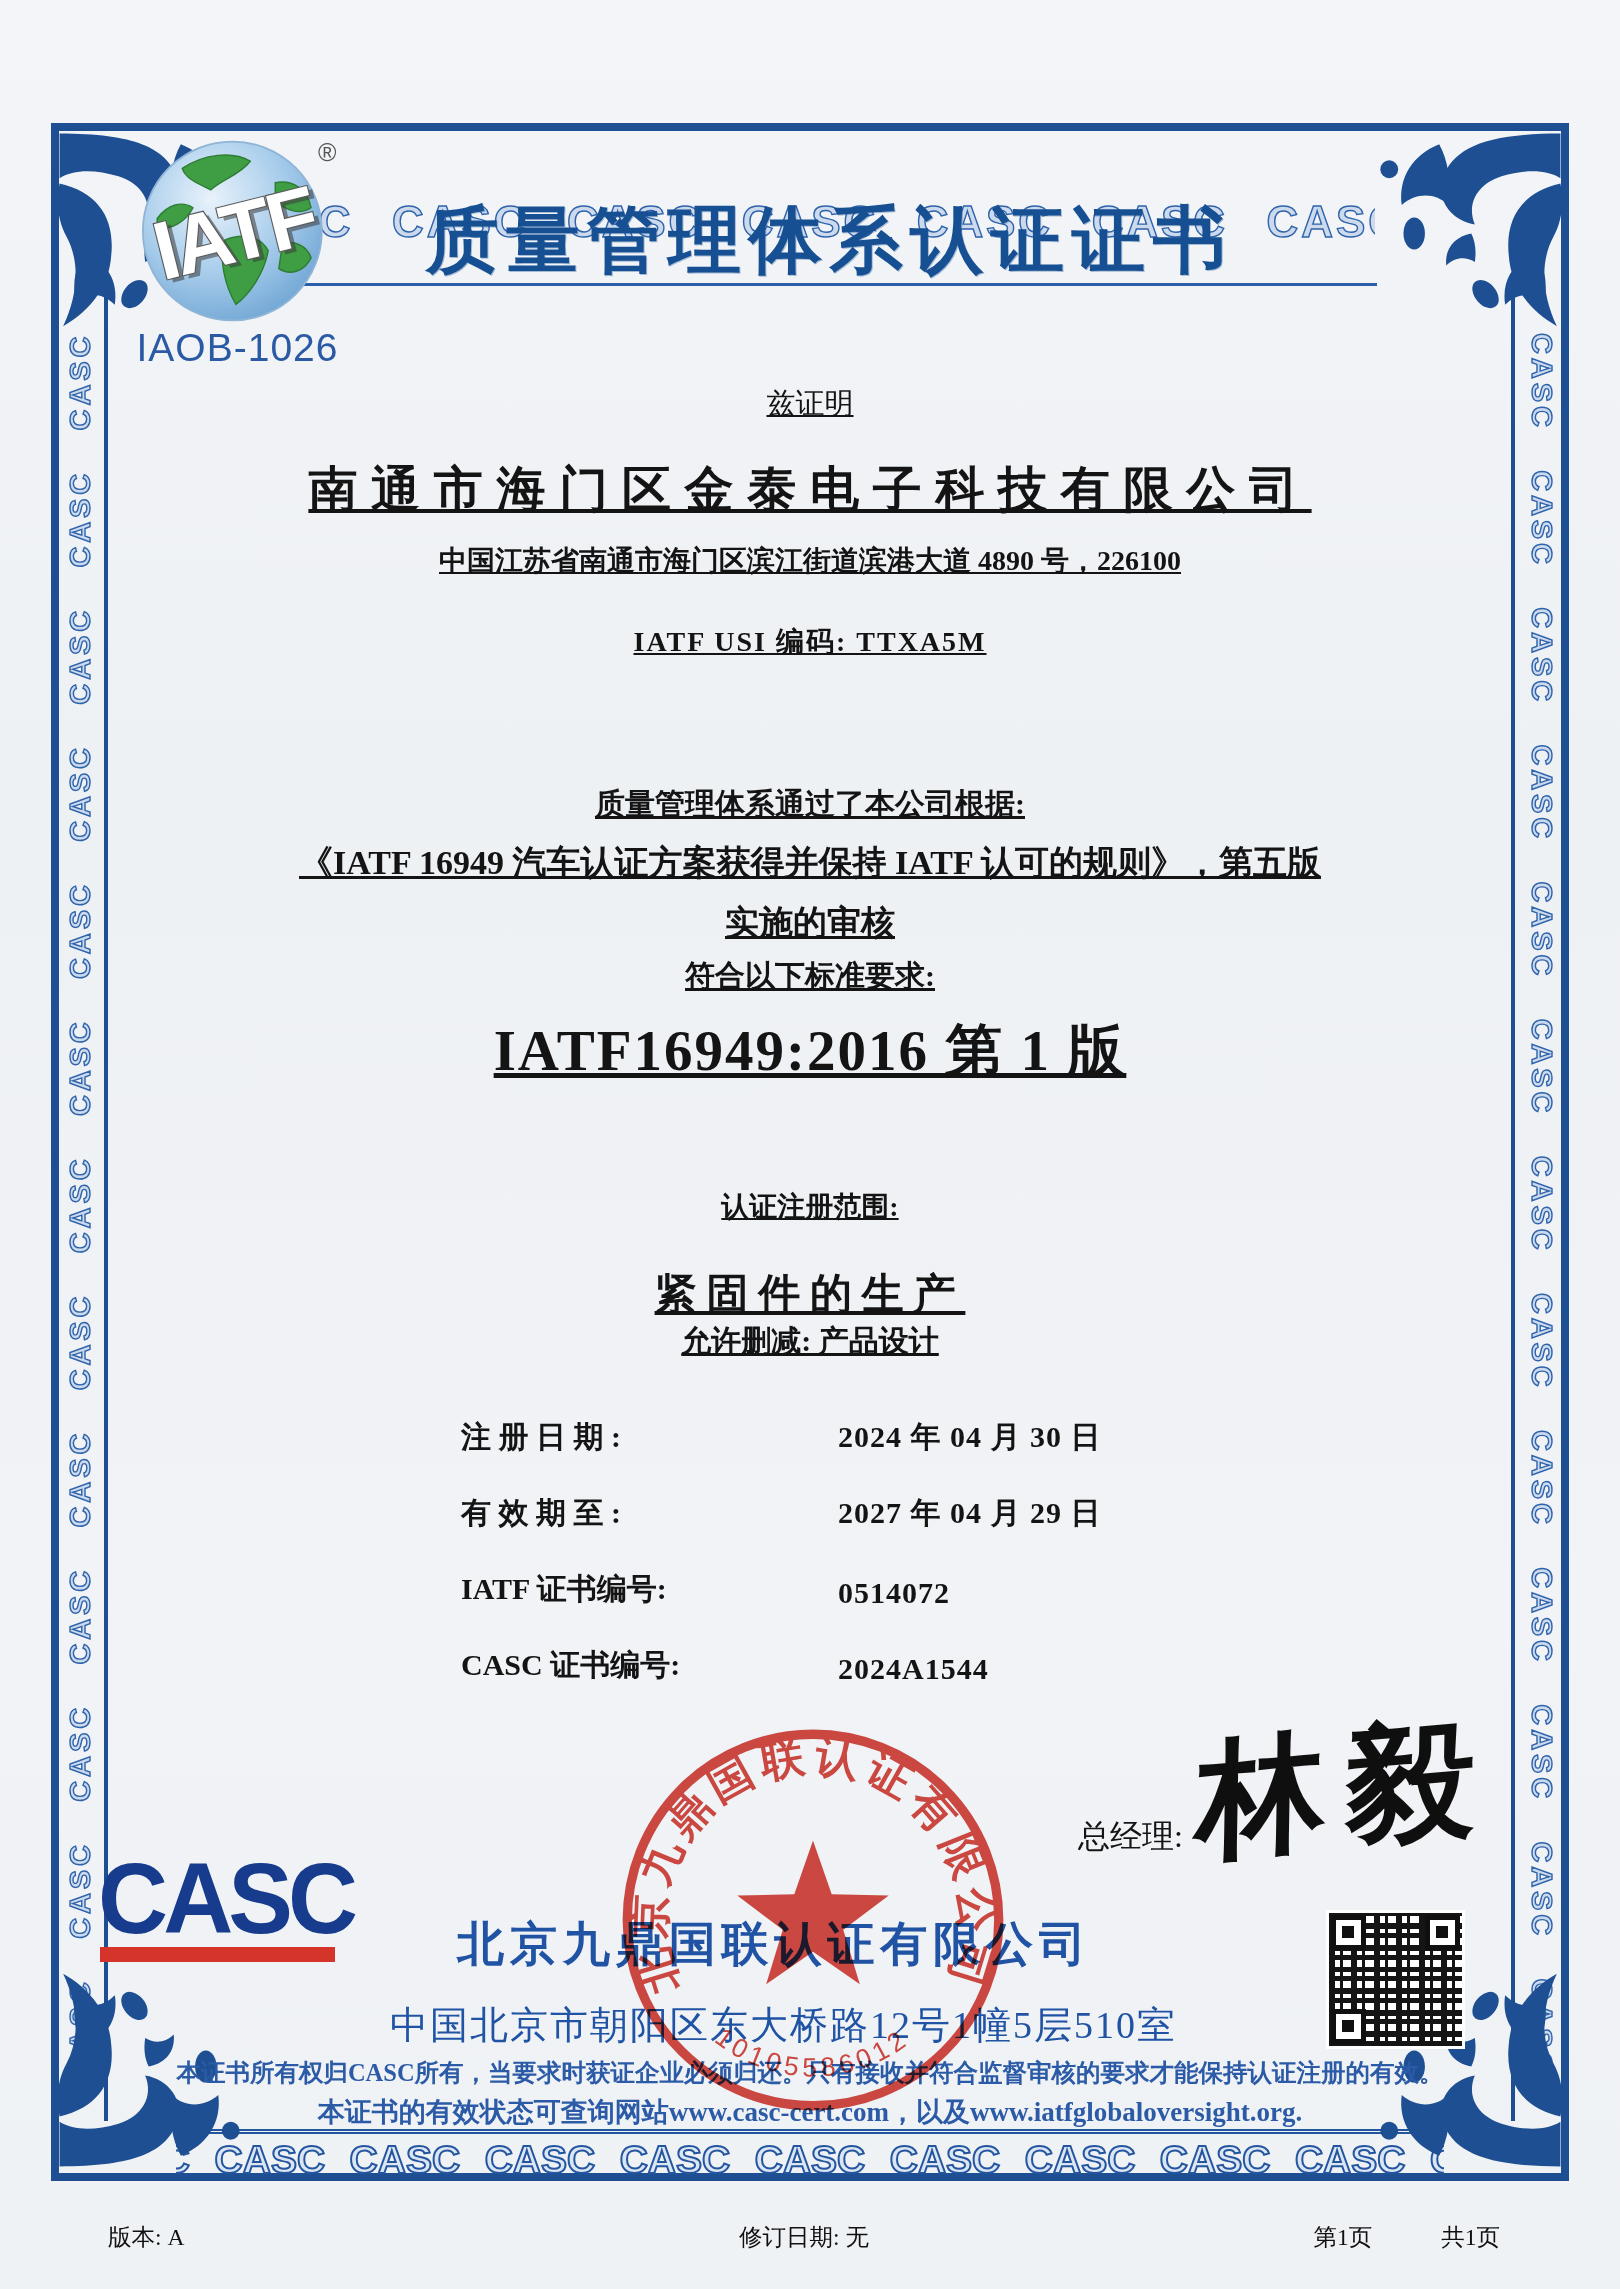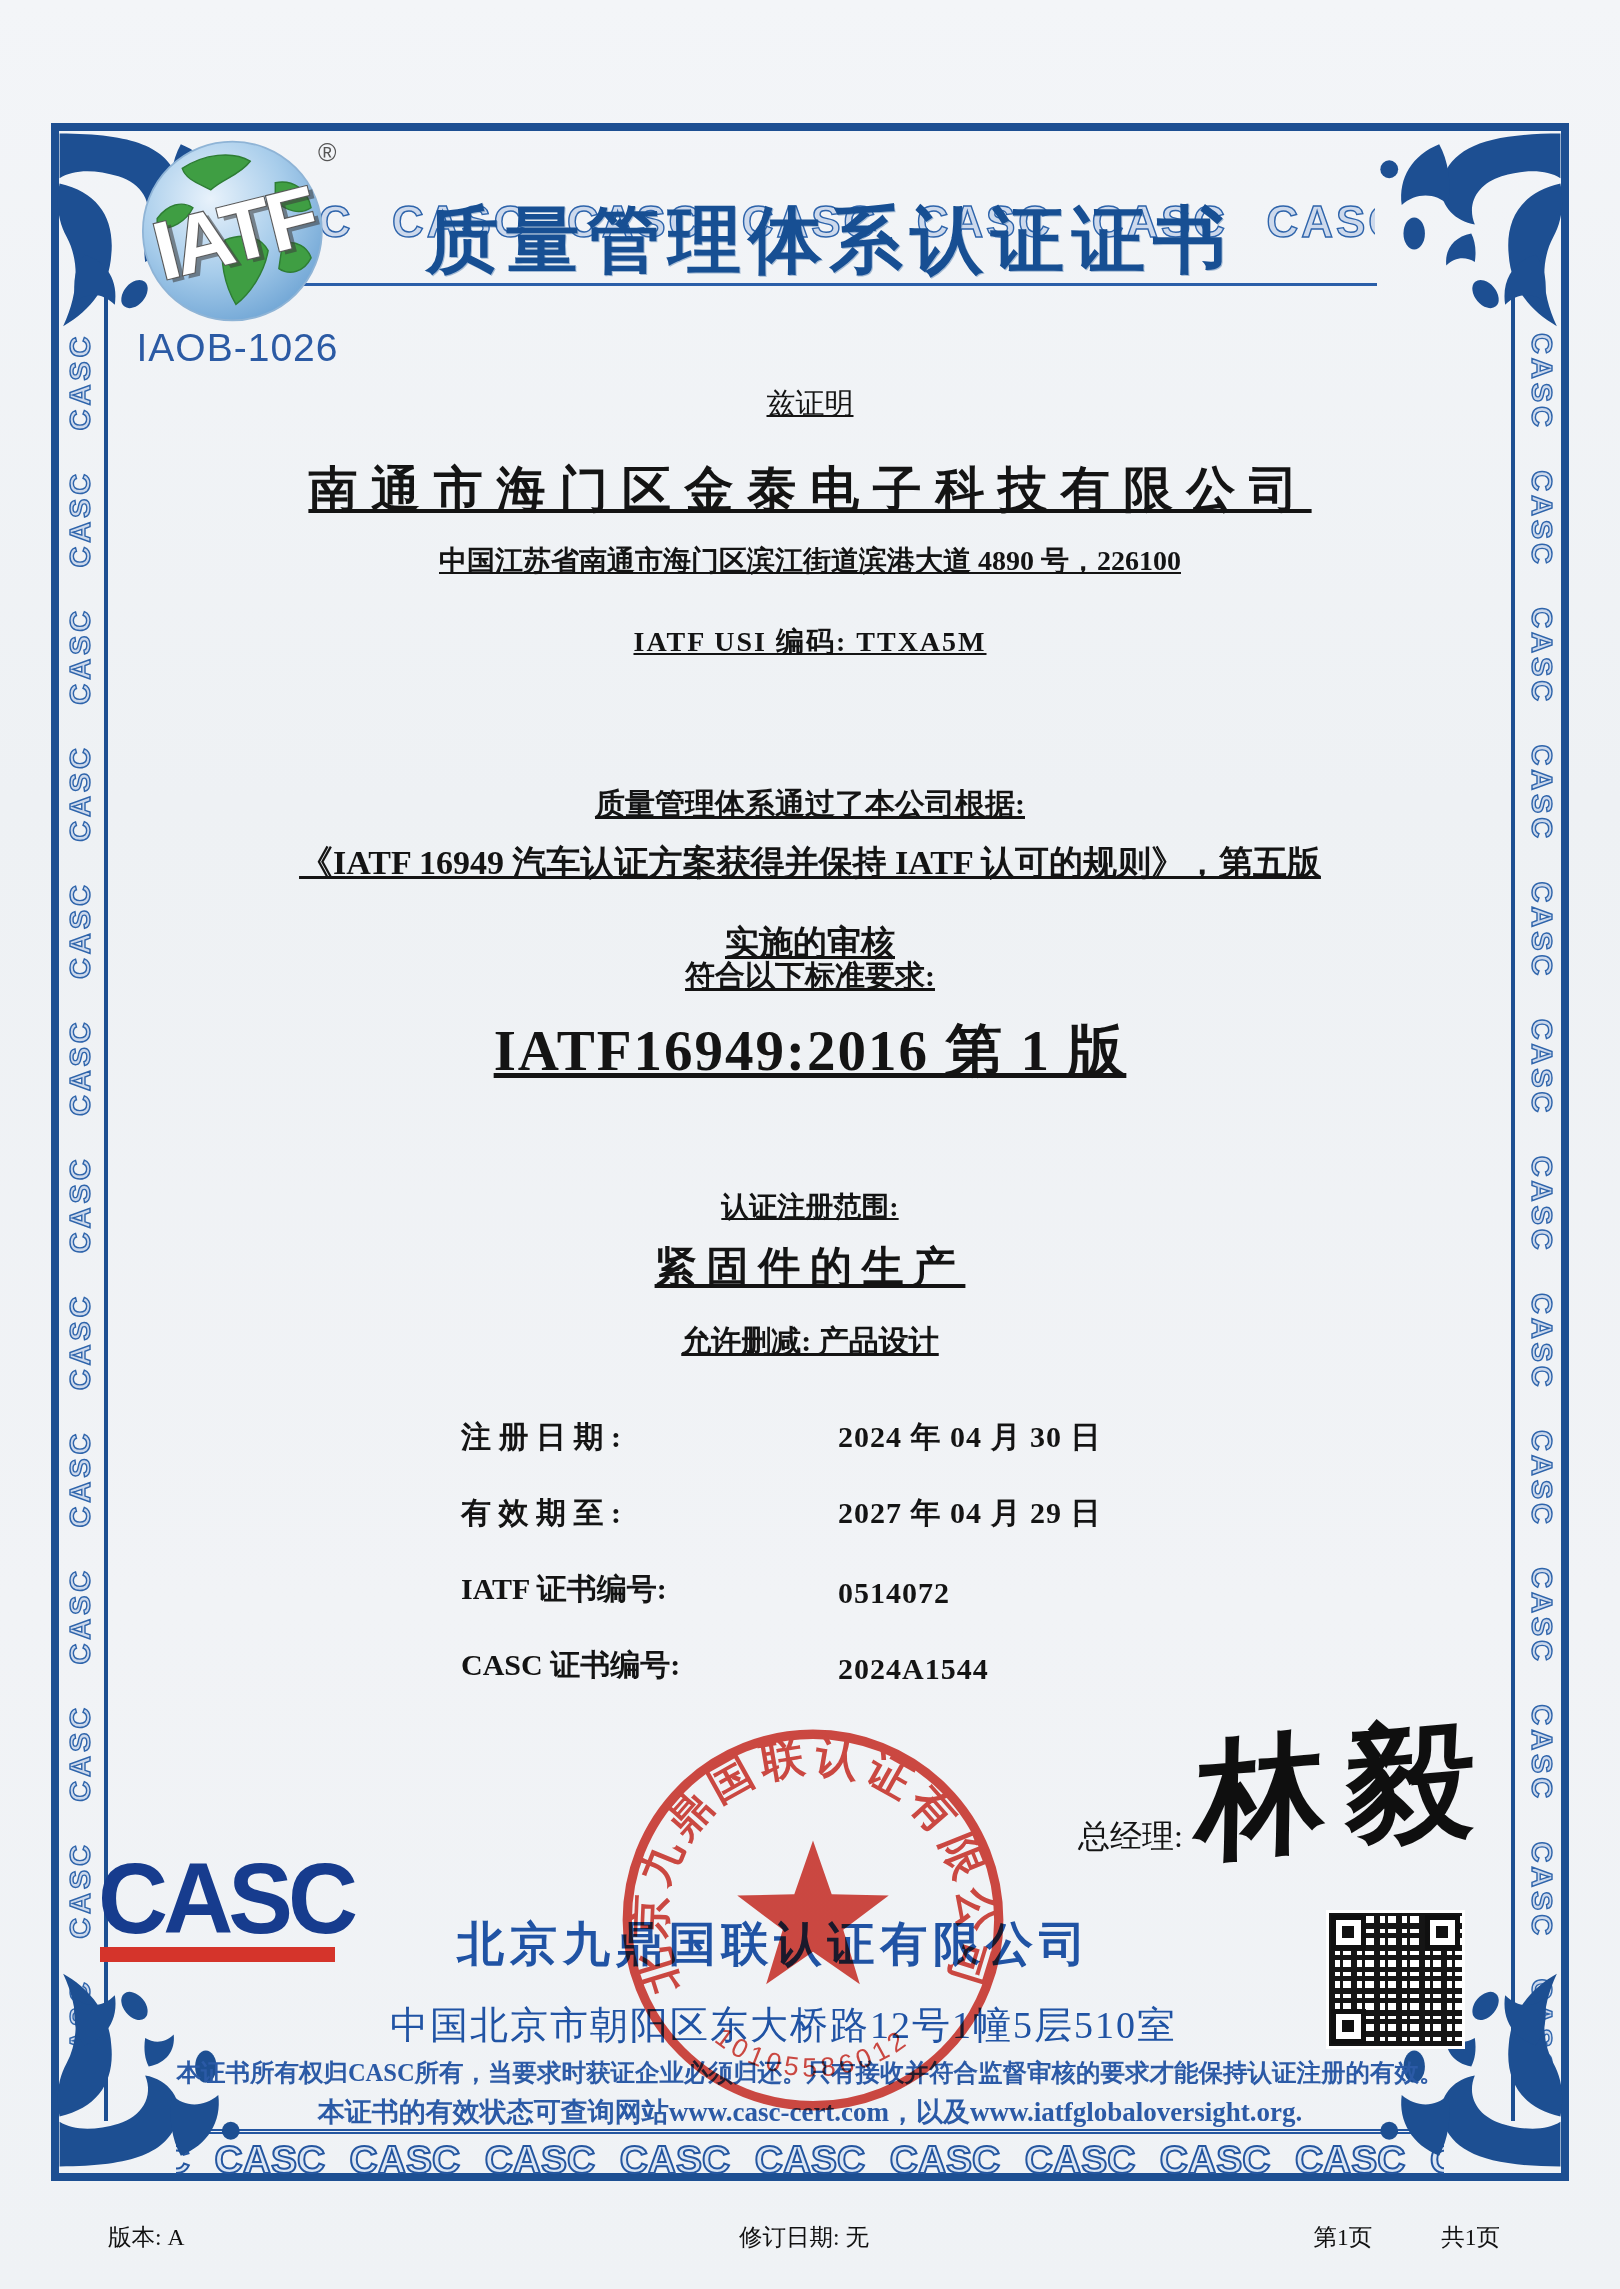--- a/index.html
+++ b/index.html
@@ -38,25 +38,25 @@
   .title { position:absolute; left:294px; right:255px; top:192px; text-align:center;
            font-size:73px; font-weight:700; color:#174f93; letter-spacing:7.8px;
            text-shadow:1px 1px 0 rgba(23,79,147,.35); }
   .center-text { position:absolute; left:0; right:0; text-align:center;text-decoration:underline; }
   .intro     { top:384px; font-size:29px; }
   .co-name   { top:457px; font-size:49px; font-weight:700; letter-spacing:13.7px; }
   .co-addr   { top:542px; font-size:28px; font-weight:700; }
   .co-usi    { top:623px; font-size:28px; font-weight:700; letter-spacing:2px; }
   .audit1    { top:784px; font-size:30px; font-weight:700; }
   .audit2    { top:840px; font-size:34px; font-weight:700; }
-  .audit3    { top:920px; font-size:34px; font-weight:700; }
+  .audit3    { top:900px; font-size:34px; font-weight:700; }
   .audit4    { top:956px; font-size:30px; font-weight:700; }
   .standard  { top:1013px; font-size:57px; font-weight:700; letter-spacing:2px; }
   .scope-lab { top:1188px; font-size:28px; font-weight:700; }
-  .scope-val { top:1239px; font-size:42px; font-weight:700; letter-spacing:9.8px; }
+  .scope-val { top:1266px; font-size:42px; font-weight:700; letter-spacing:9.8px; }
   .scope-exc { top:1321px; font-size:30px; font-weight:700; }
   
   .details { position:absolute; left:461px; top:1411px; width:941px; }
   .drow { display:flex; height:47px; margin-bottom:29px; align-items:flex-end; }
   .dlab { width:377px; font-size:30px; font-weight:700; }
   .dval { font-size:30px; font-weight:700; letter-spacing:1px; }
   
   .sig-label { position:absolute; left:1078px; top:1815px; font-size:32px; }
   .sig-name  { position:absolute; left:1196px; top:1703px; font-size:129px; font-weight:700; color:#0f0f0f;
                letter-spacing:21.6px; transform:rotate(-5deg) skewX(-6deg); white-space:nowrap; }

